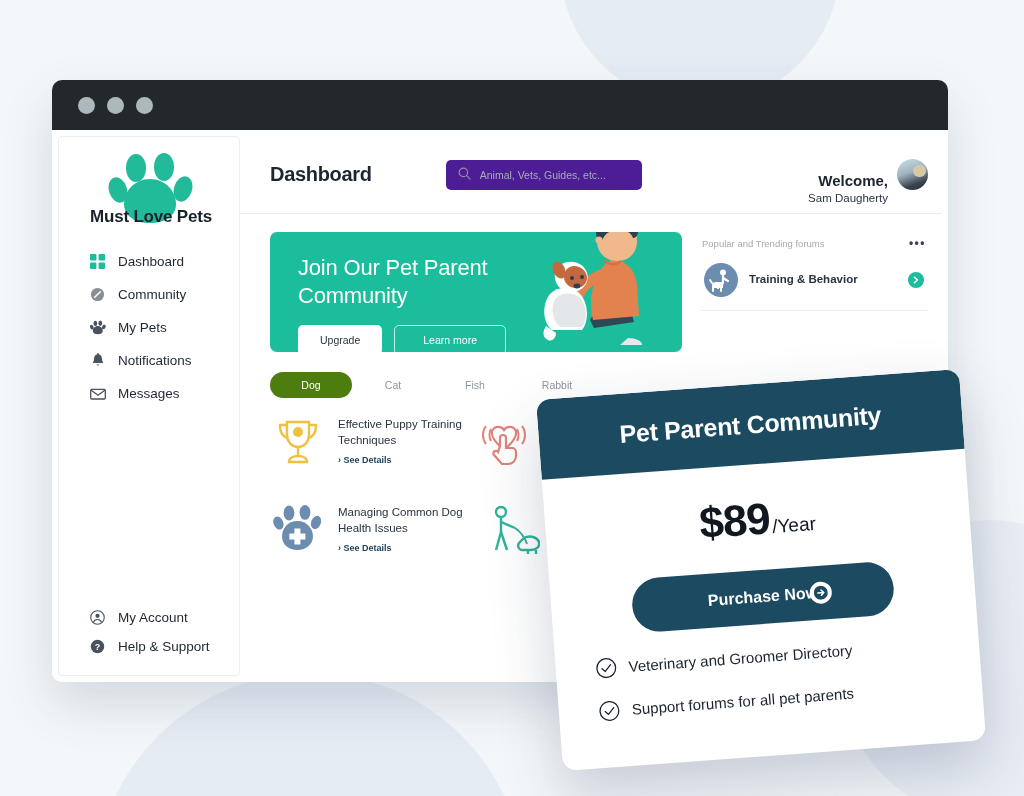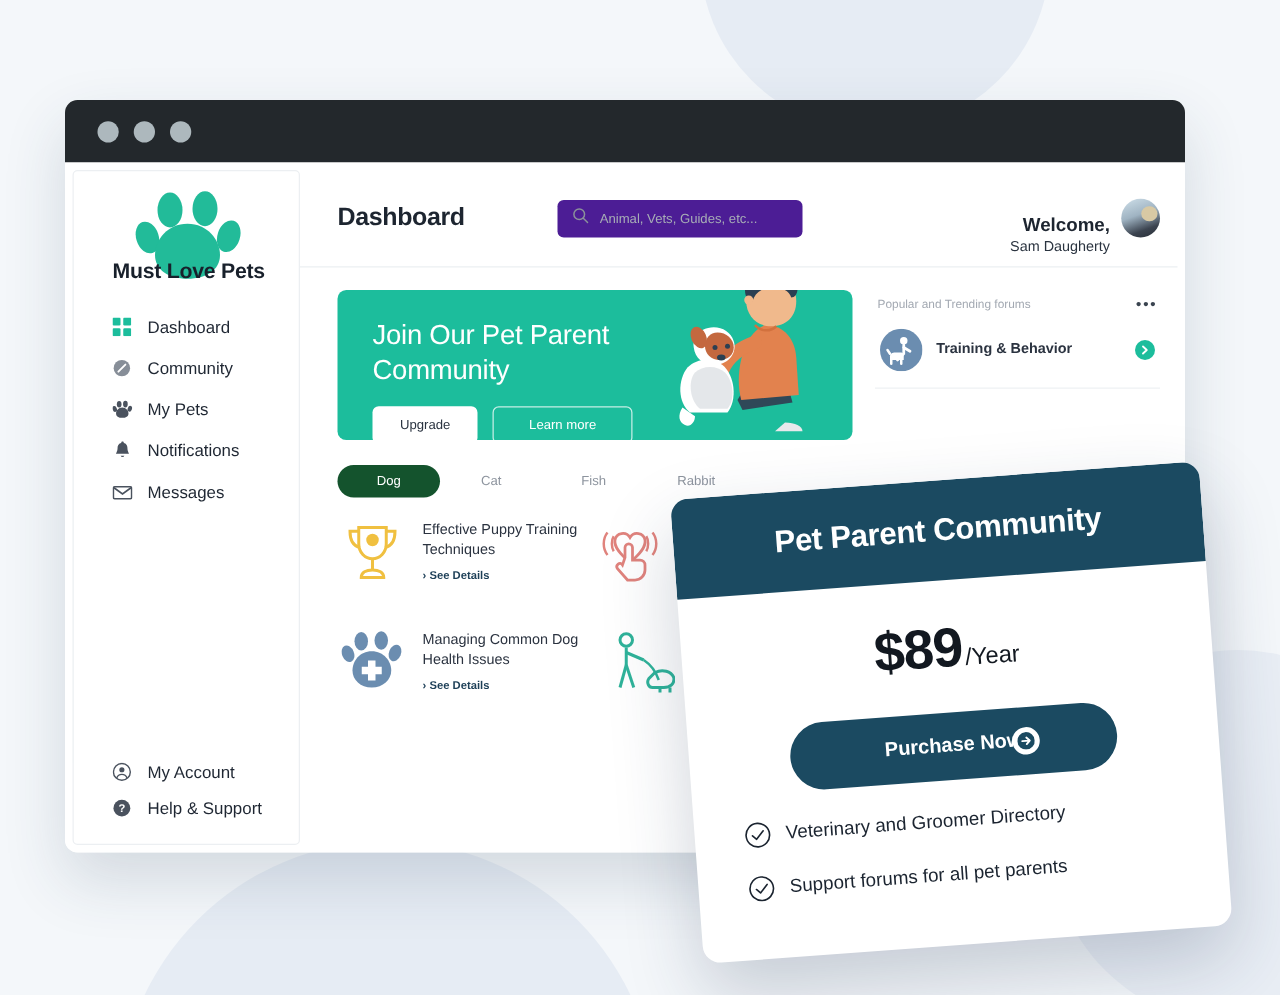--- a/index.html
+++ b/index.html
@@ -104,21 +104,21 @@
     border:1px solid rgba(255,255,255,.75); border-radius:5px; padding:8px 28px; cursor:pointer;
   }
   #promo-art { position:absolute; right: 8px; bottom: 0; width: 170px; height: 150px; }
 
   
   #tabs { display:flex; align-items:center; margin-top: 20px; gap: 0; }
   .tab {
     font-size: 10.5px; color:#8d949e; padding: 7px 0; text-align:center;
     width: 82px; cursor:pointer; border-radius:14px;
   }
-  .tab.active { background:#14532d; color:#fff; }
+  .tab.active { background:#4d7c0f; color:#fff; }
 
   
   .topic-row { display:flex; margin-top: 14px; }
   .topic-card { width: 228px; display:flex; gap: 12px; align-items:flex-start; }
   .topic-ico { width: 56px; flex:0 0 56px; display:flex; justify-content:center; padding-top:4px; }
   .topic-body { padding-top: 4px; }
   .topic-title { font-size: 11.5px; color:#2b3340; line-height:1.42; }
   .see-details { font-size: 9px; color:#1d3f57; font-weight:bold; margin-top: 6px; white-space:nowrap; }
 
   

